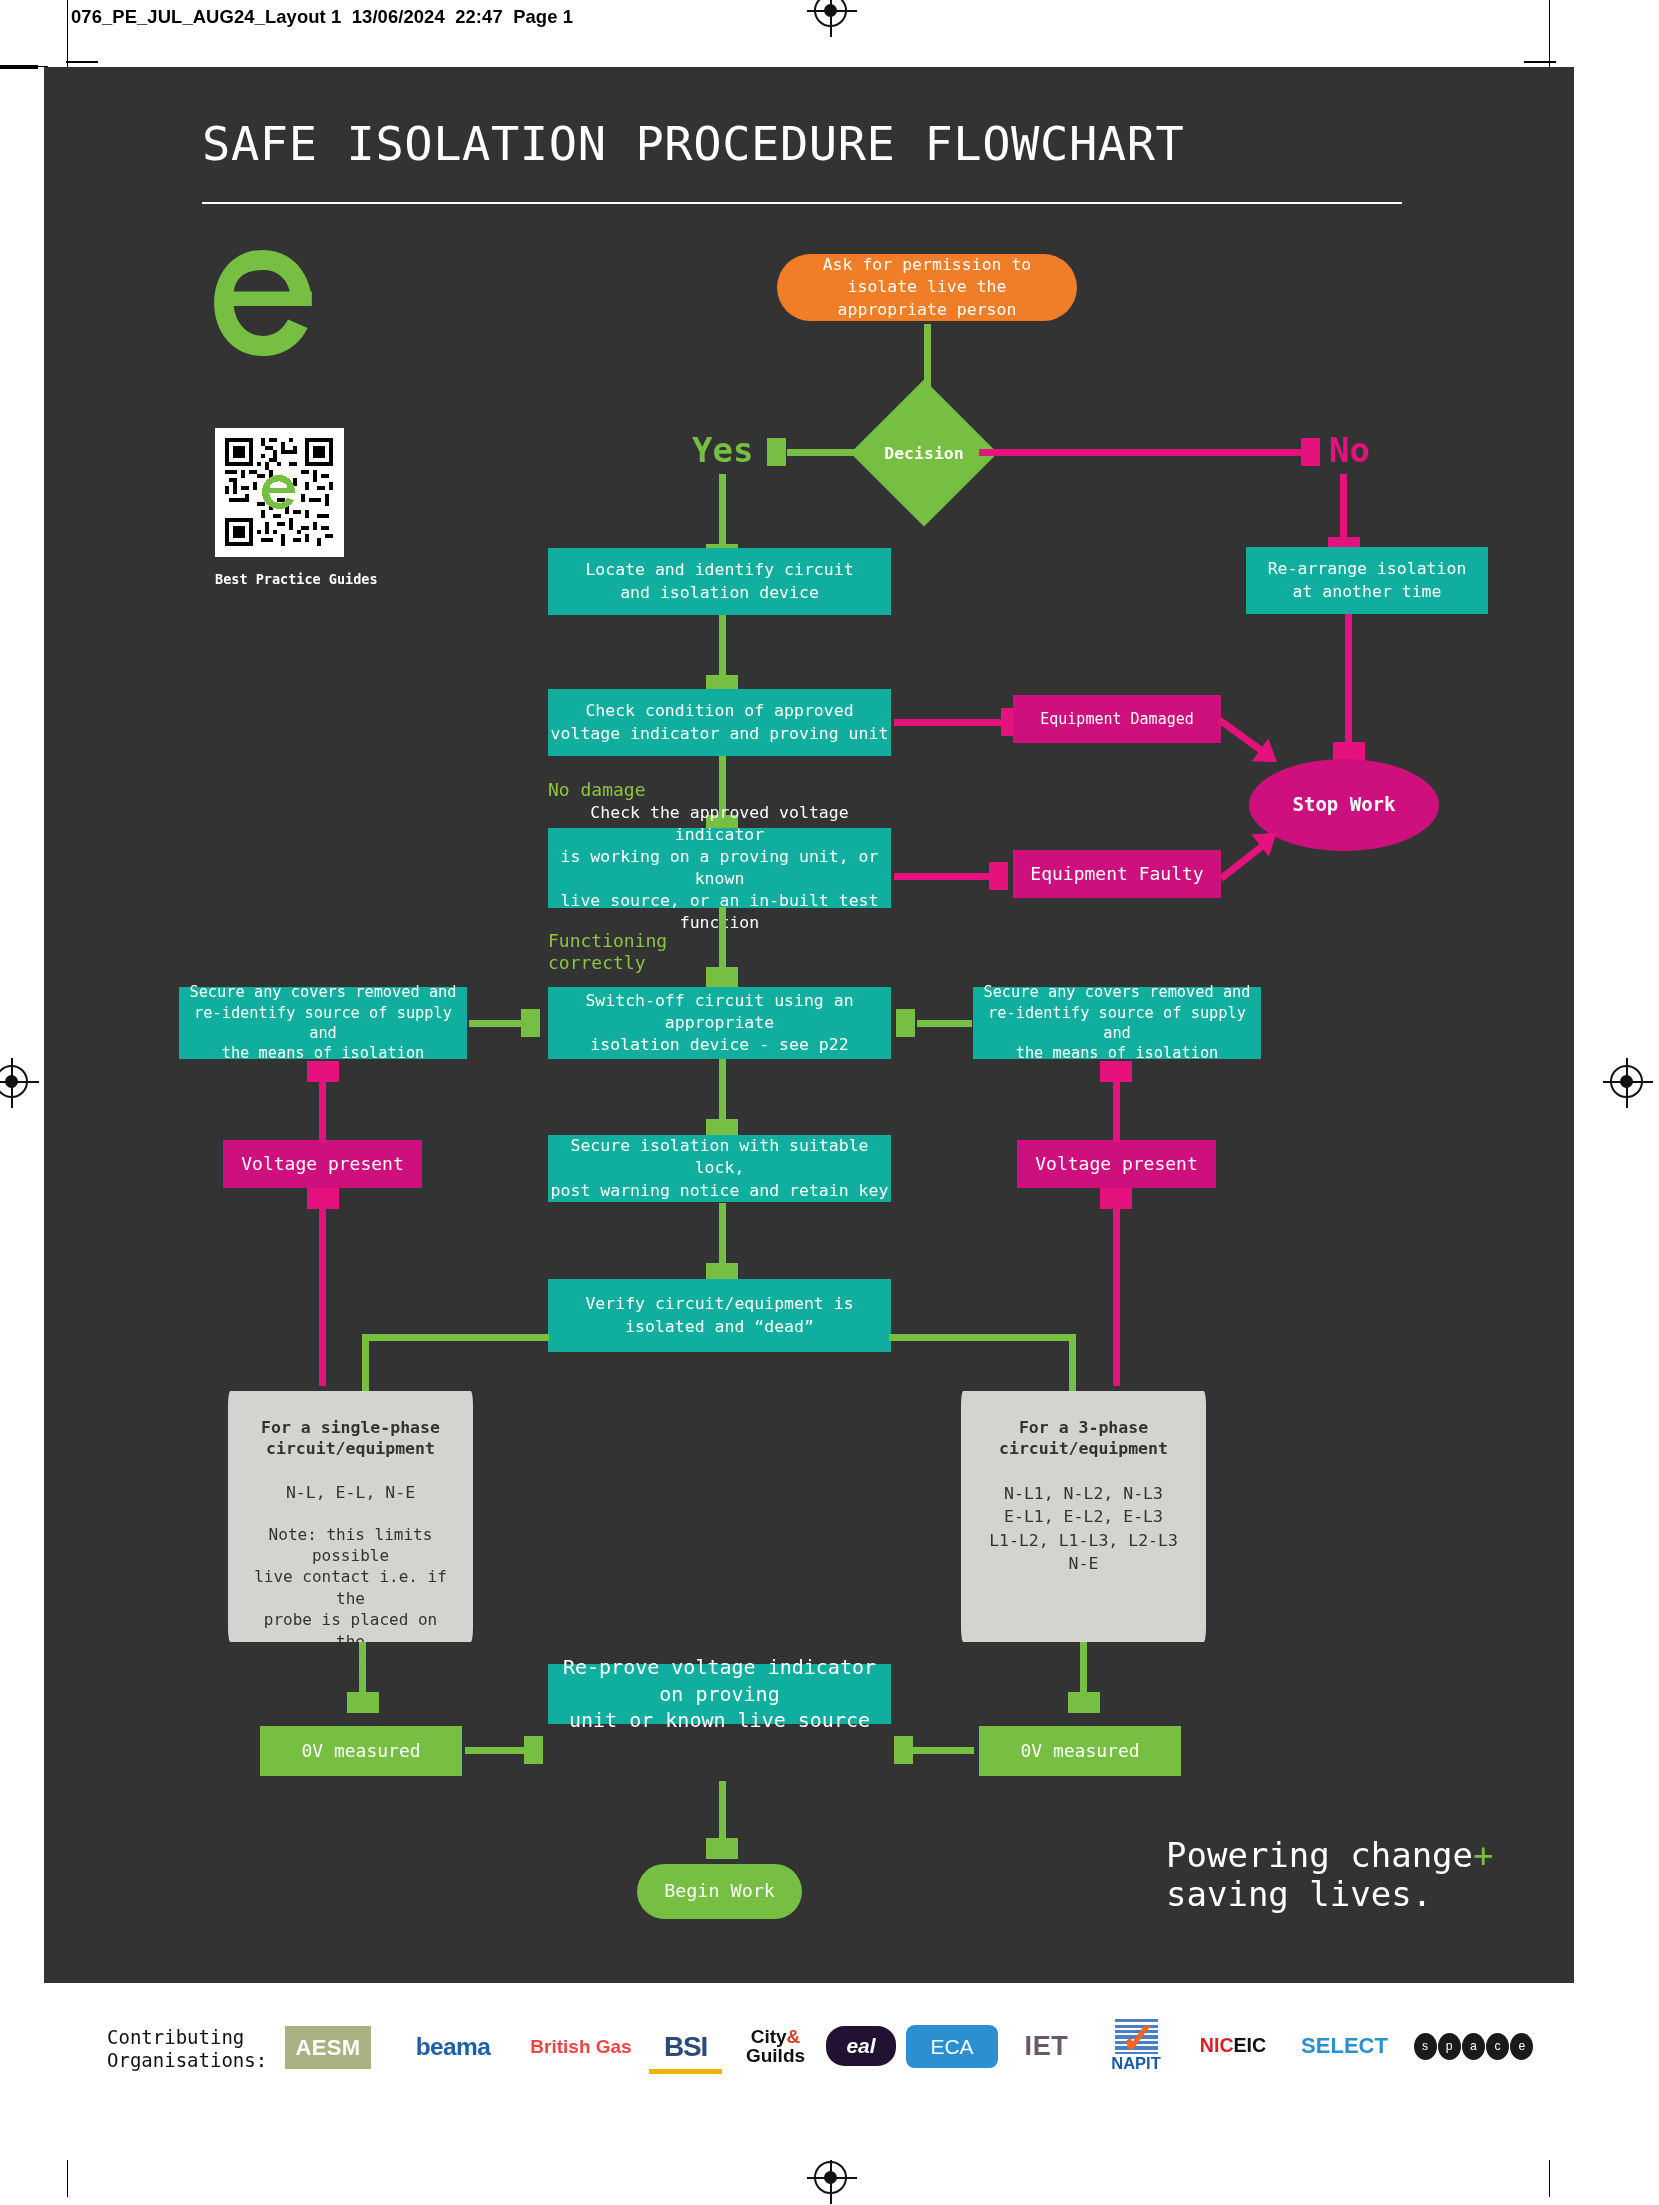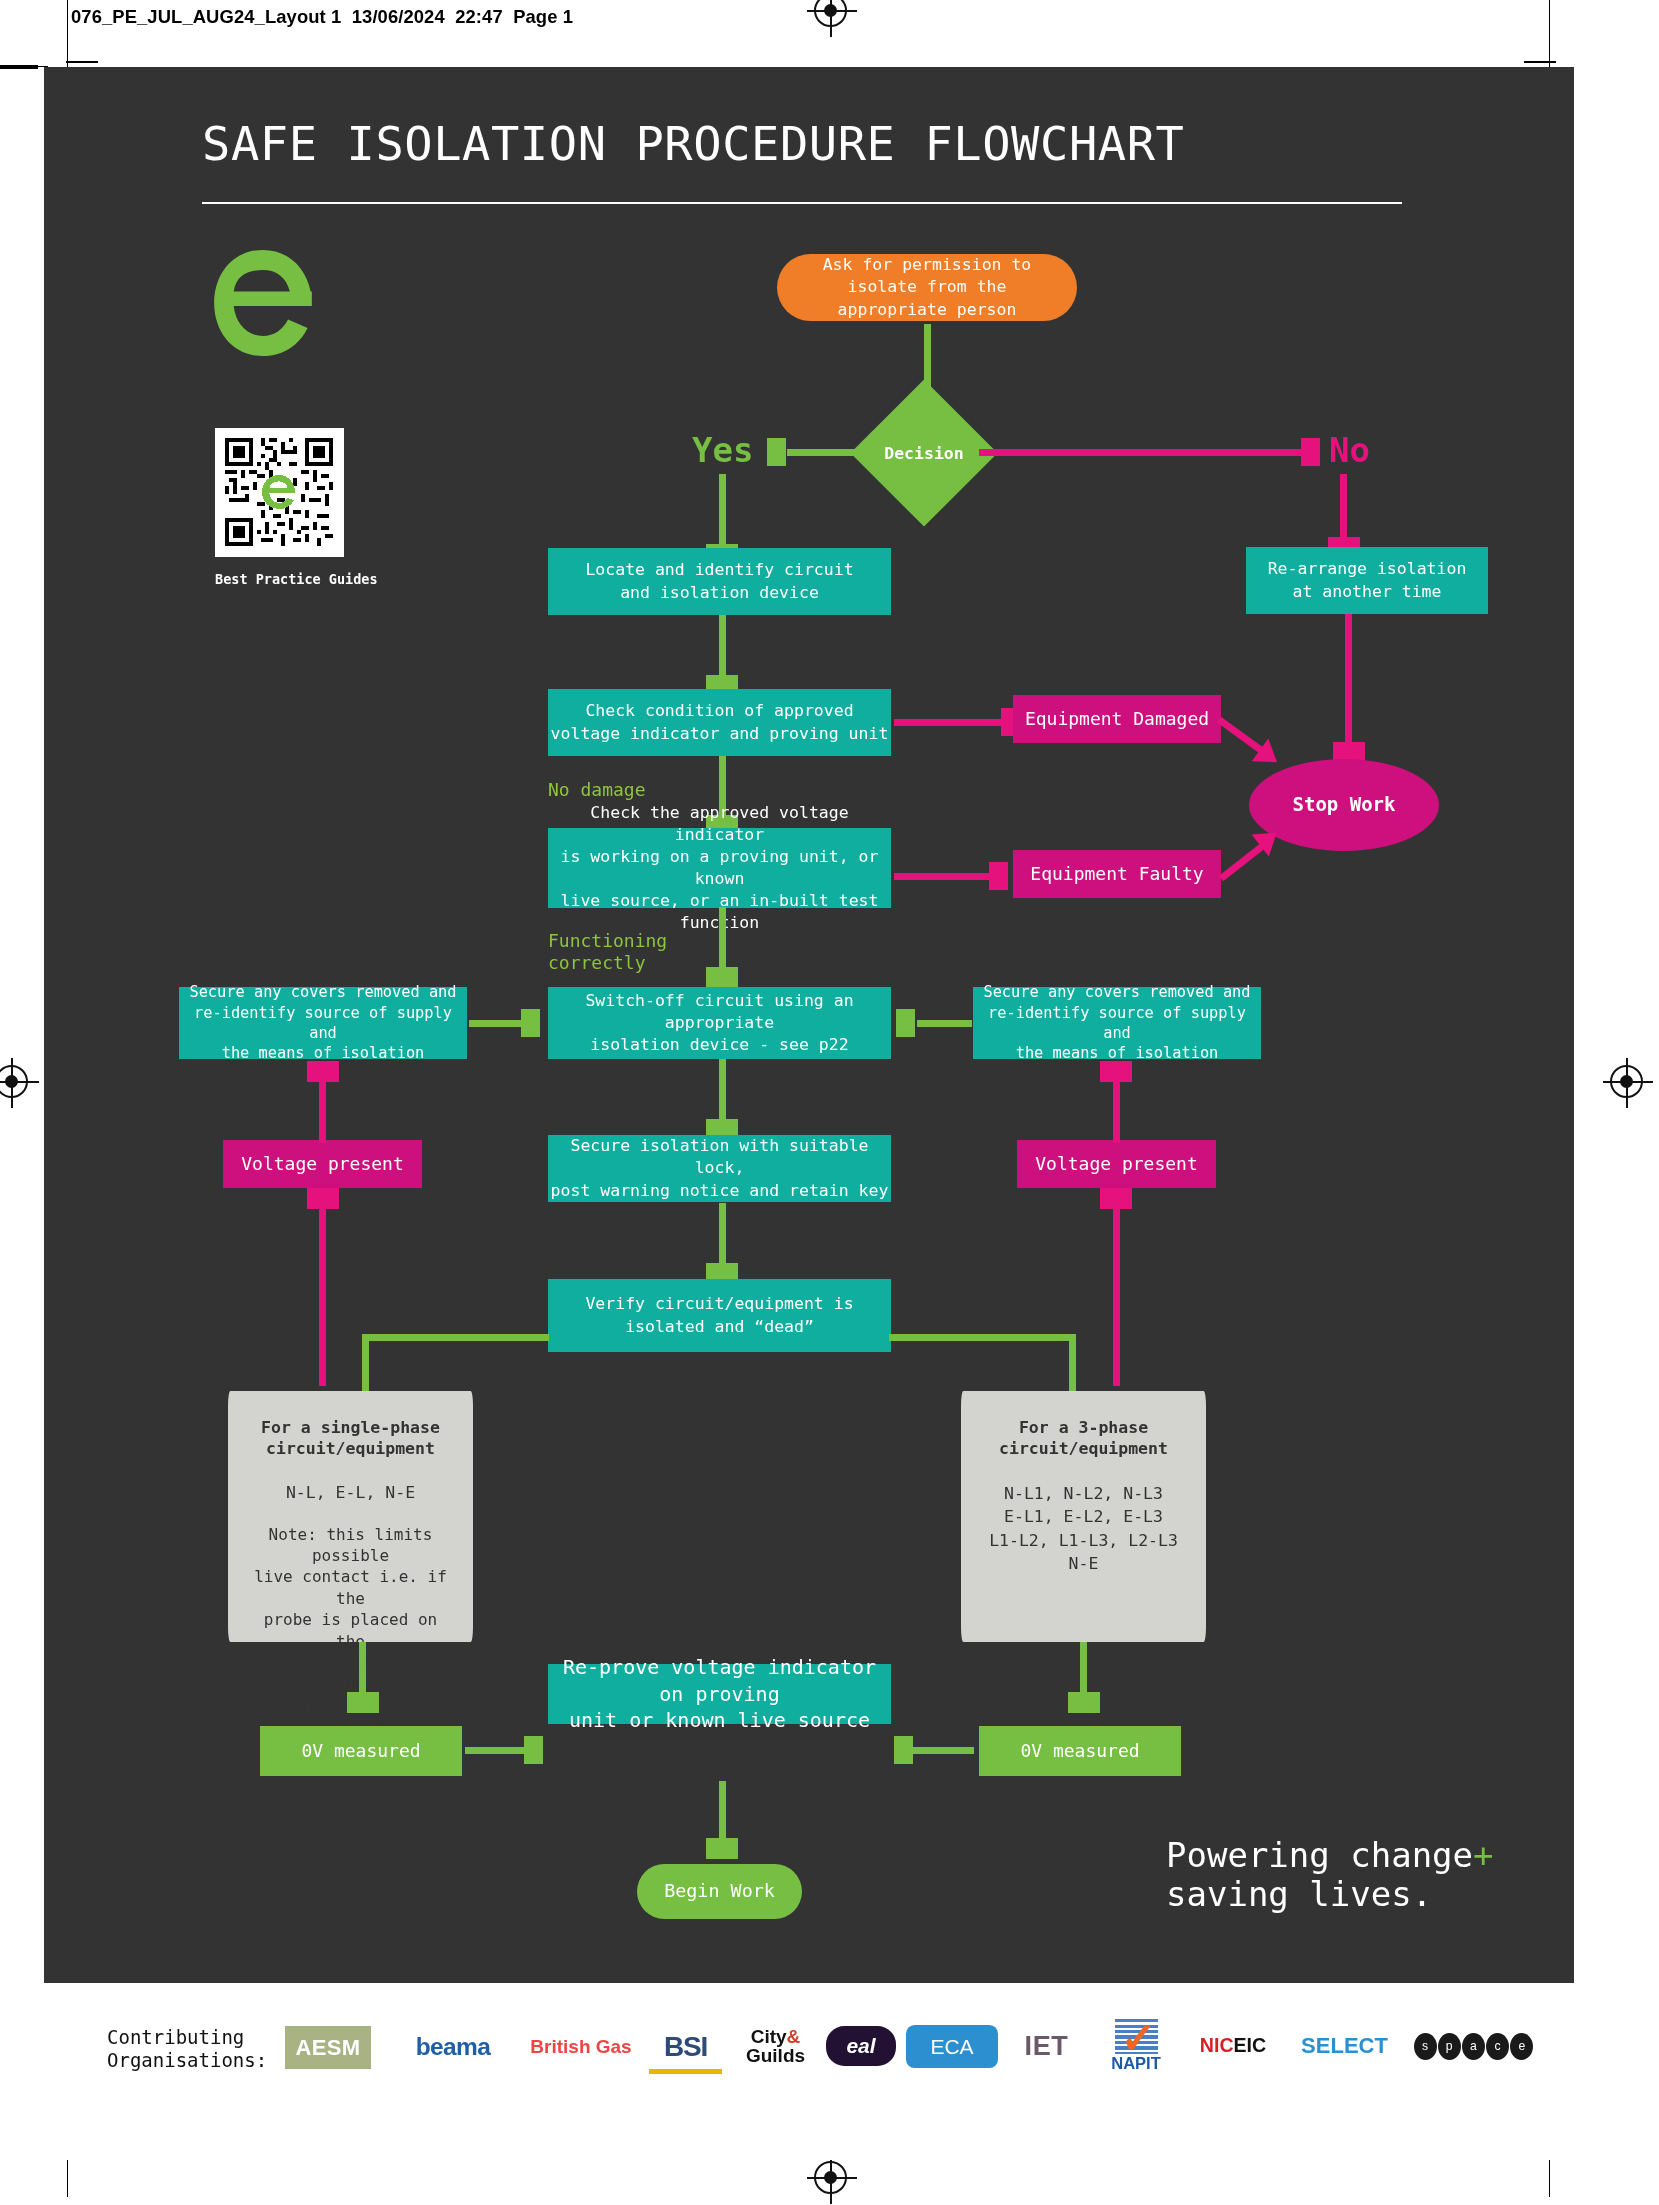--- a/index.html
+++ b/index.html
@@ -274,21 +274,21 @@
       <path d="M14.5 10.2 c-2.4 0-4.3 1.9-4.3 4.3 0 2.4 1.9 4.3 4.3 4.3 1.7 0 3-0.9 3.7-2.2
                l-1.6-0.7c-0.45 0.85-1.15 1.35-2.1 1.35-1.35 0-2.25-1.05-2.4-2.45h6.4v-1.2h-6.4
                c0.2-1.3 1.1-1.75 2.4-1.75 1.1 0 1.9 0.6 2.2 1.75h1.7c-0.4-2-1.9-3.4-3.9-3.4z" fill="#76bf43"></path>
     </svg>
   </div>
   <div id="qr-caption">Best Practice Guides</div>
 </div>
 
 <div class="node orange" style="left:777px;top:254px;width:300px;height:67px;font-size:16.5px;white-space:pre-line;">
   <span>Ask for permission to
-isolate from the
+isolate live the
 appropriate person</span>
 </div>
 <div class="ln v g" style="left:924px;top:324px;height:92px;"></div>
 <div class="arrow down g" style="left:911px;top:411px;"></div>
 
 <div class="diamond-wrap" style="left:872px;top:401px;width:104px;height:104px;">
   <div class="diamond"></div>
   <div class="diamond-label">Decision</div>
 </div>
 
@@ -321,21 +321,21 @@
 <div class="node teal" style="left:548px;top:689px;width:343px;height:67px;font-size:16.5px;white-space:pre-line;">
   <span>Check condition of approved
 voltage indicator and proving unit</span>
 </div>
 <div class="ln h p" style="left:894px;top:719px;width:110px;"></div>
 <div class="arrow right p" style="left:1001px;top:708px;"></div>
 <div class="ln v g" style="left:719px;top:756px;height:64px;"></div>
 <div class="arrow down g" style="left:706px;top:815px;"></div>
 <div class="edge-label lbl-green" style="left:548px;top:779px;font-size:18px;">No damage</div>
 
-<div class="node magenta" style="left:1013px;top:695px;width:208px;height:48px;font-size:18px;">
+<div class="node magenta" style="left:1013px;top:695px;width:208px;height:48px;font-size:15px;">
   <span>Equipment Damaged</span>
 </div>
 <div class="ln p" style="left:1219px;top:716px;width:55px;height:6.7px;transform:rotate(36deg);transform-origin:left center;"></div>
 <div class="arrow diag-p" style="left:1258px;top:742px;transform:rotate(36deg);"></div>
 
 <div class="node ellipse" style="left:1249px;top:759px;width:190px;height:92px;font-size:19px;">
   <span>Stop Work</span>
 </div>
 
 <div class="node teal" style="left:548px;top:828px;width:343px;height:80px;font-size:16.5px;white-space:pre-line;">

